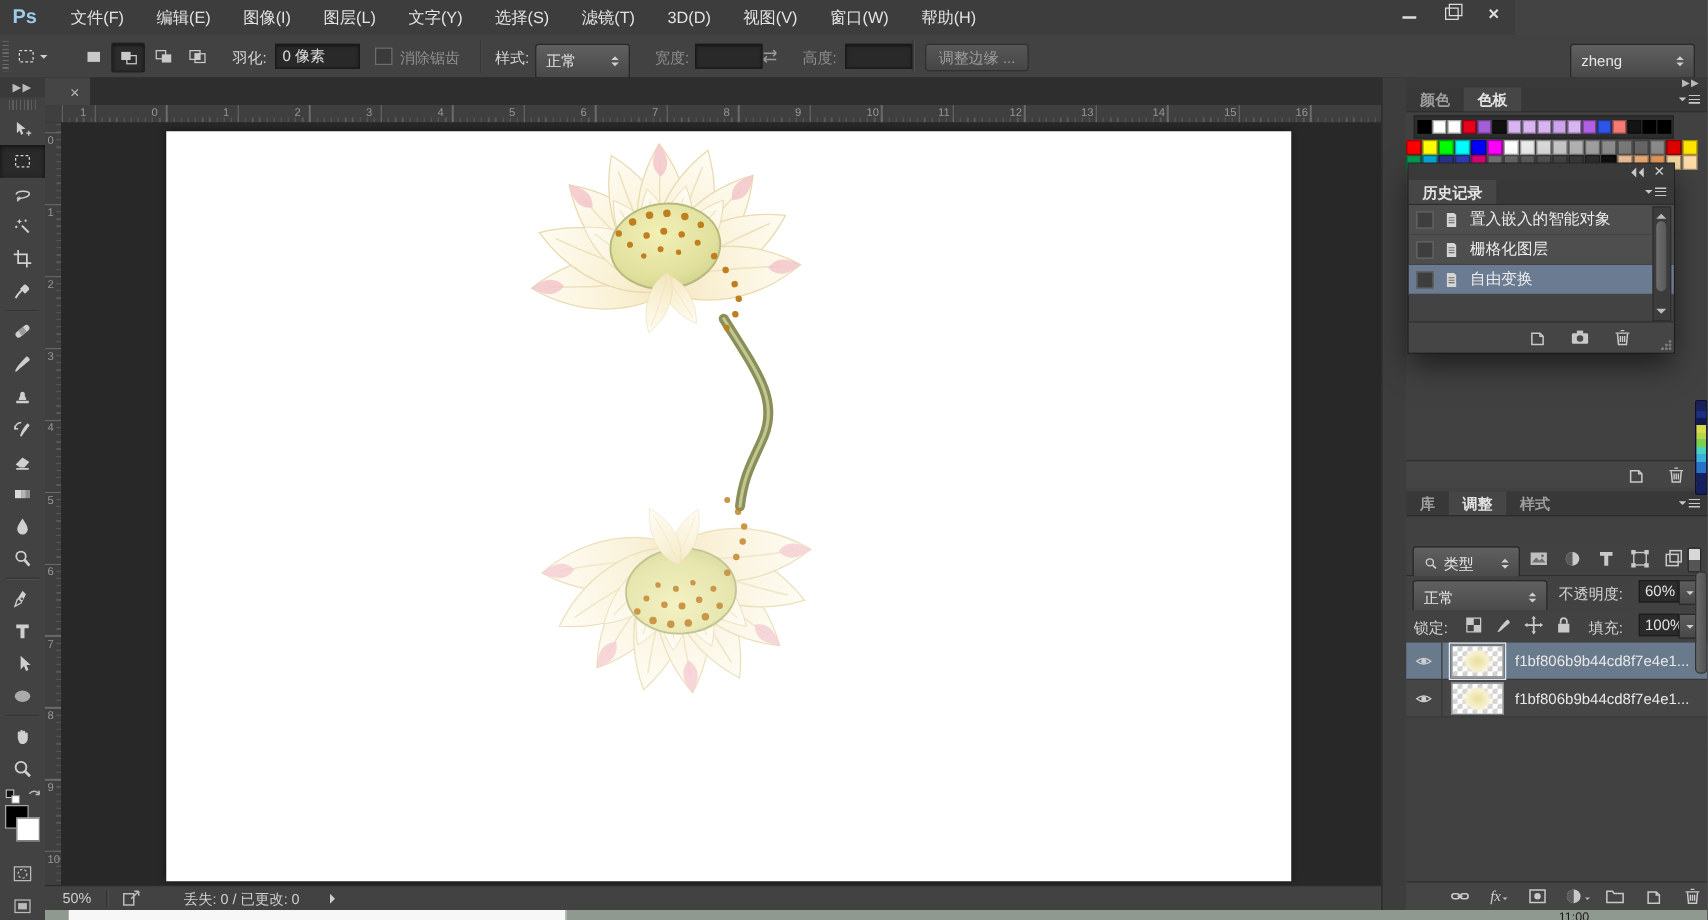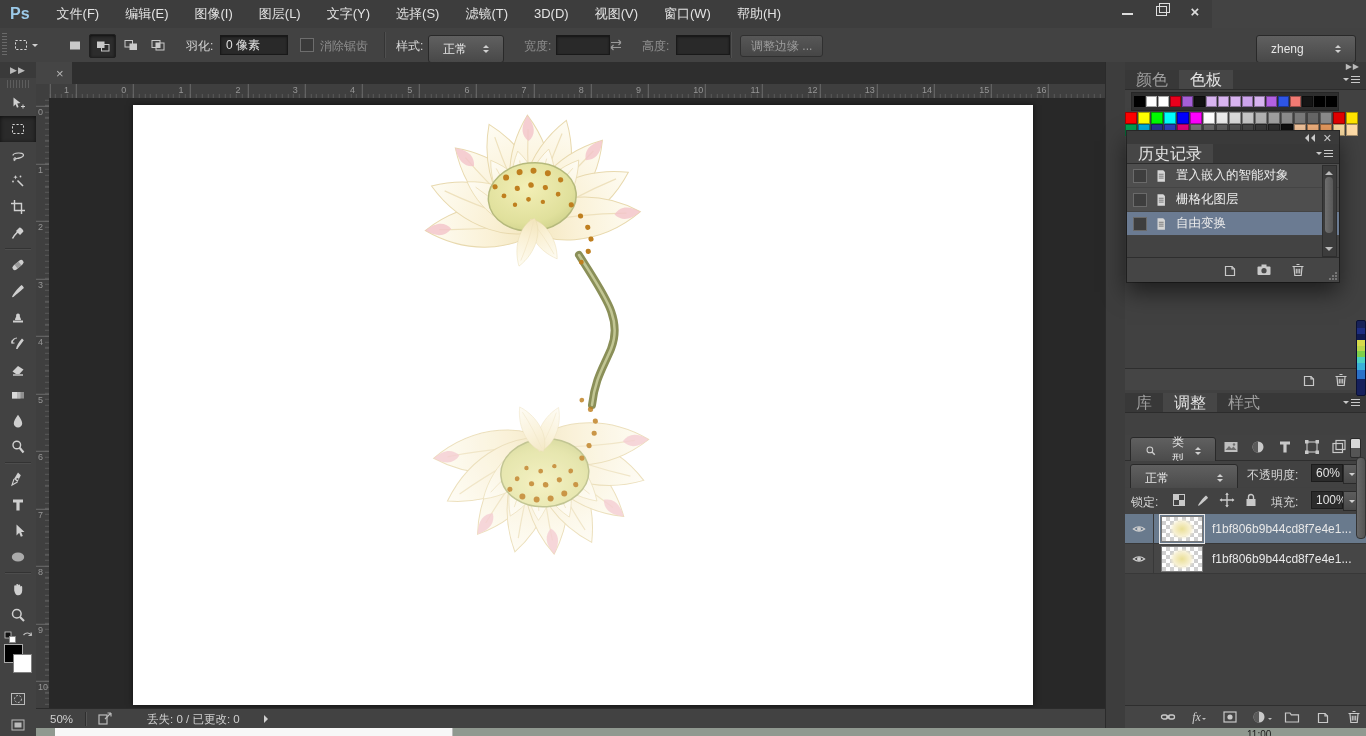--- a/index.html
+++ b/index.html
@@ -31,21 +31,21 @@
   #mode-buttons{position:absolute;left:62px;top:6px;display:flex;gap:2px;}
   .mode-btn{width:25px;height:22px;display:flex;align-items:center;justify-content:center;border-radius:2px;}
   .mode-btn.pressed{background:#2c2c2c;box-shadow:inset 0 1px 3px rgba(0,0,0,.7);border:1px solid #202020;}
   .ob-label{position:absolute;top:10px;font-size:12px;color:#d6d6d6;}
   .ob-label.dim{color:#8f8f8f;}
   .num-input{position:absolute;top:7px;height:18px;background:#292929;border:1px solid #191919;
              box-shadow:inset 0 1px 2px rgba(0,0,0,.5);color:#e0e0e0;font-size:12px;
              display:flex;align-items:center;padding:0 5px;}
   .cb{position:absolute;width:12px;height:12px;border:1px solid #6d6d6d;background:#3a3a3a;top:10px;}
   .dd{background:linear-gradient(#606060,#484848);border:1px solid #292929;border-radius:3px;
-      display:flex;align-items:center;padding:0 14px;font-size:12px;color:#e6e6e6;height:28px;box-sizing:border-box;}
+      display:flex;align-items:center;padding:0 8px;font-size:12px;color:#e6e6e6;height:28px;box-sizing:border-box;}
   .spin{display:flex;flex-direction:column;margin-left:auto;padding-left:8px;}
   .spin::before{content:"";border:3px solid transparent;border-bottom-color:#d0d0d0;margin-bottom:1px;}
   .spin::after{content:"";border:3px solid transparent;border-top-color:#d0d0d0;margin-top:1px;}
   .obsep{position:absolute;top:4px;width:1px;height:26px;background:#353535;border-right:1px solid #4f4f4f;}
   #refine-btn{position:absolute;left:740px;top:7px;height:20px;padding:0 10px;border-radius:3px;
               background:linear-gradient(#575757,#464646);border:1px solid #303030;color:#9d9d9d;
               font-size:12px;display:flex;align-items:center;}
   #workspace-dd{position:absolute;left:1256px;top:7px;width:100px;}
 
   
@@ -92,21 +92,21 @@
   
   #dockgap{position:absolute;left:1105px;top:62px;width:20px;height:666px;background:#3d3d3d;
            border-left:1px solid #2b2b2b;border-right:1px solid #2b2b2b;}
 
   
   #dock{position:absolute;left:1125px;top:62px;width:241px;height:666px;background:#414141;}
   #dock-collapse{position:absolute;left:0;top:0;width:241px;height:8px;background:#3a3a3a;
                  display:flex;justify-content:flex-end;align-items:center;padding-right:6px;box-sizing:border-box;
                  color:#bbb;font-size:8px;letter-spacing:1px;}
   .ptabs{position:absolute;left:0;width:241px;height:20px;background:#383838;border-bottom:1px solid #2c2c2c;display:flex;box-sizing:border-box;}
-  .ptab{padding:0 11px;line-height:20px;font-size:16px;color:#9d9d9d;}
+  .ptab{padding:0 11px;line-height:20px;font-size:12px;color:#9d9d9d;font-weight:bold;}
   .ptab.active{background:#464646;color:#e3e3e3;}
   .pmenu{display:flex;align-items:center;gap:2px;margin-left:auto;padding-right:6px;}
   .pmenu b{width:0;height:0;border:3px solid transparent;border-top-color:#c9c9c9;margin-top:3px;}
   .pmenu i{width:9px;height:7px;background:repeating-linear-gradient(#c9c9c9 0 1px,transparent 1px 3px);}
   #swatch-tabs{top:8px;}
   #swatches-body{position:absolute;left:0;top:28px;width:241px;height:300px;background:#414141;}
   #recent-swatches{position:absolute;left:6px;top:2px;width:202px;height:17px;background:#2e2e2e;
                    border:1px solid #262626;display:flex;align-items:center;padding:0 2px;}
   .sw{box-sizing:border-box;border:1px solid rgba(0,0,0,.35);}
   .sw.sm{width:11px;height:11px;margin-right:1px;flex:none;}
@@ -830,21 +830,21 @@
     </div>
 
     <div id="filter-row">
       <div class="dd" id="kind-dd">
         <span class="icn">
             <svg viewBox="0 0 16 16">
               <circle cx="6.5" cy="6.5" r="3.8" fill="none" stroke="#cfcfcf" stroke-width="1.4"></circle>
               <path d="M9.4 9.4 L13 13" stroke="#cfcfcf" stroke-width="1.8"></path>
             </svg>
           </span>
-        <span style="margin-left:15px">类型</span>
+        <span style="margin-left:4px">类型</span>
         <span class="spin"></span>
       </div>
       <div id="filter-icons">
           <div class="fbtn small">
             <span class="icn ">
               <svg viewBox="0 0 16 16">
                 <rect x="1.5" y="3" width="13" height="10" fill="#bfbfbf"></rect>
                 <path d="M2.5 11 L6 7 L8.5 9.5 L10.5 7.5 L13.5 11 Z" fill="#6e6e6e"></path>
                 <circle cx="11" cy="5.5" r="1.2" fill="#6e6e6e"></circle>
               </svg>

